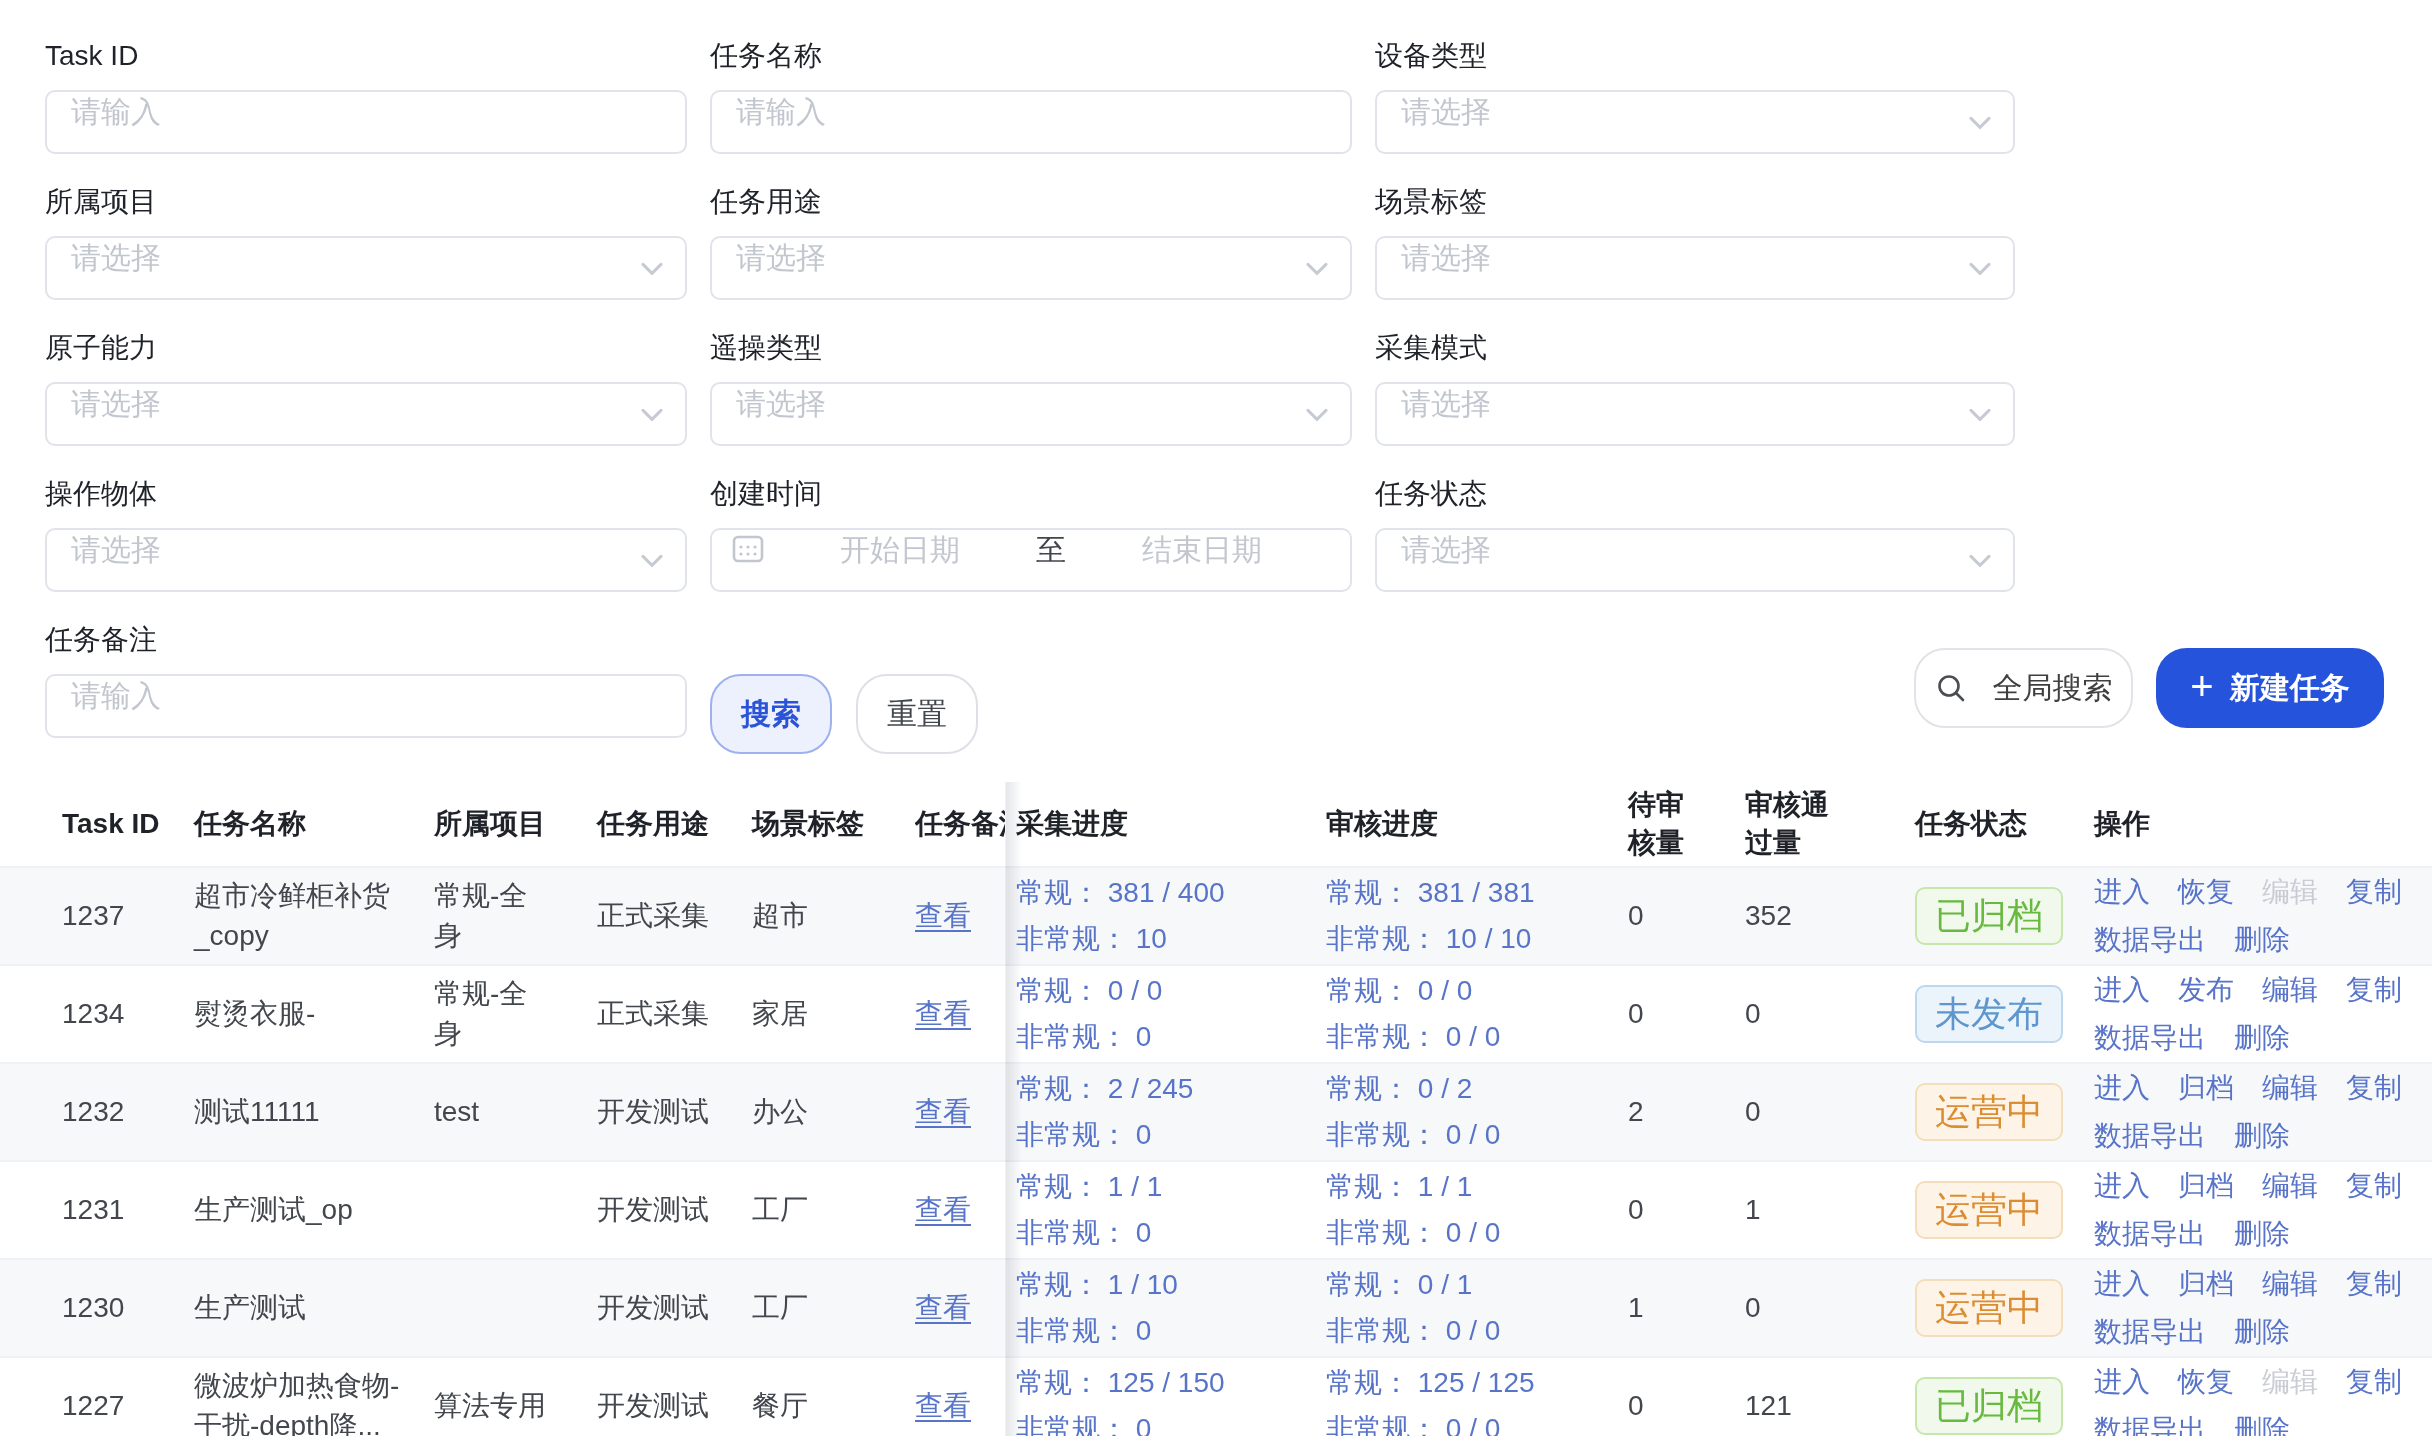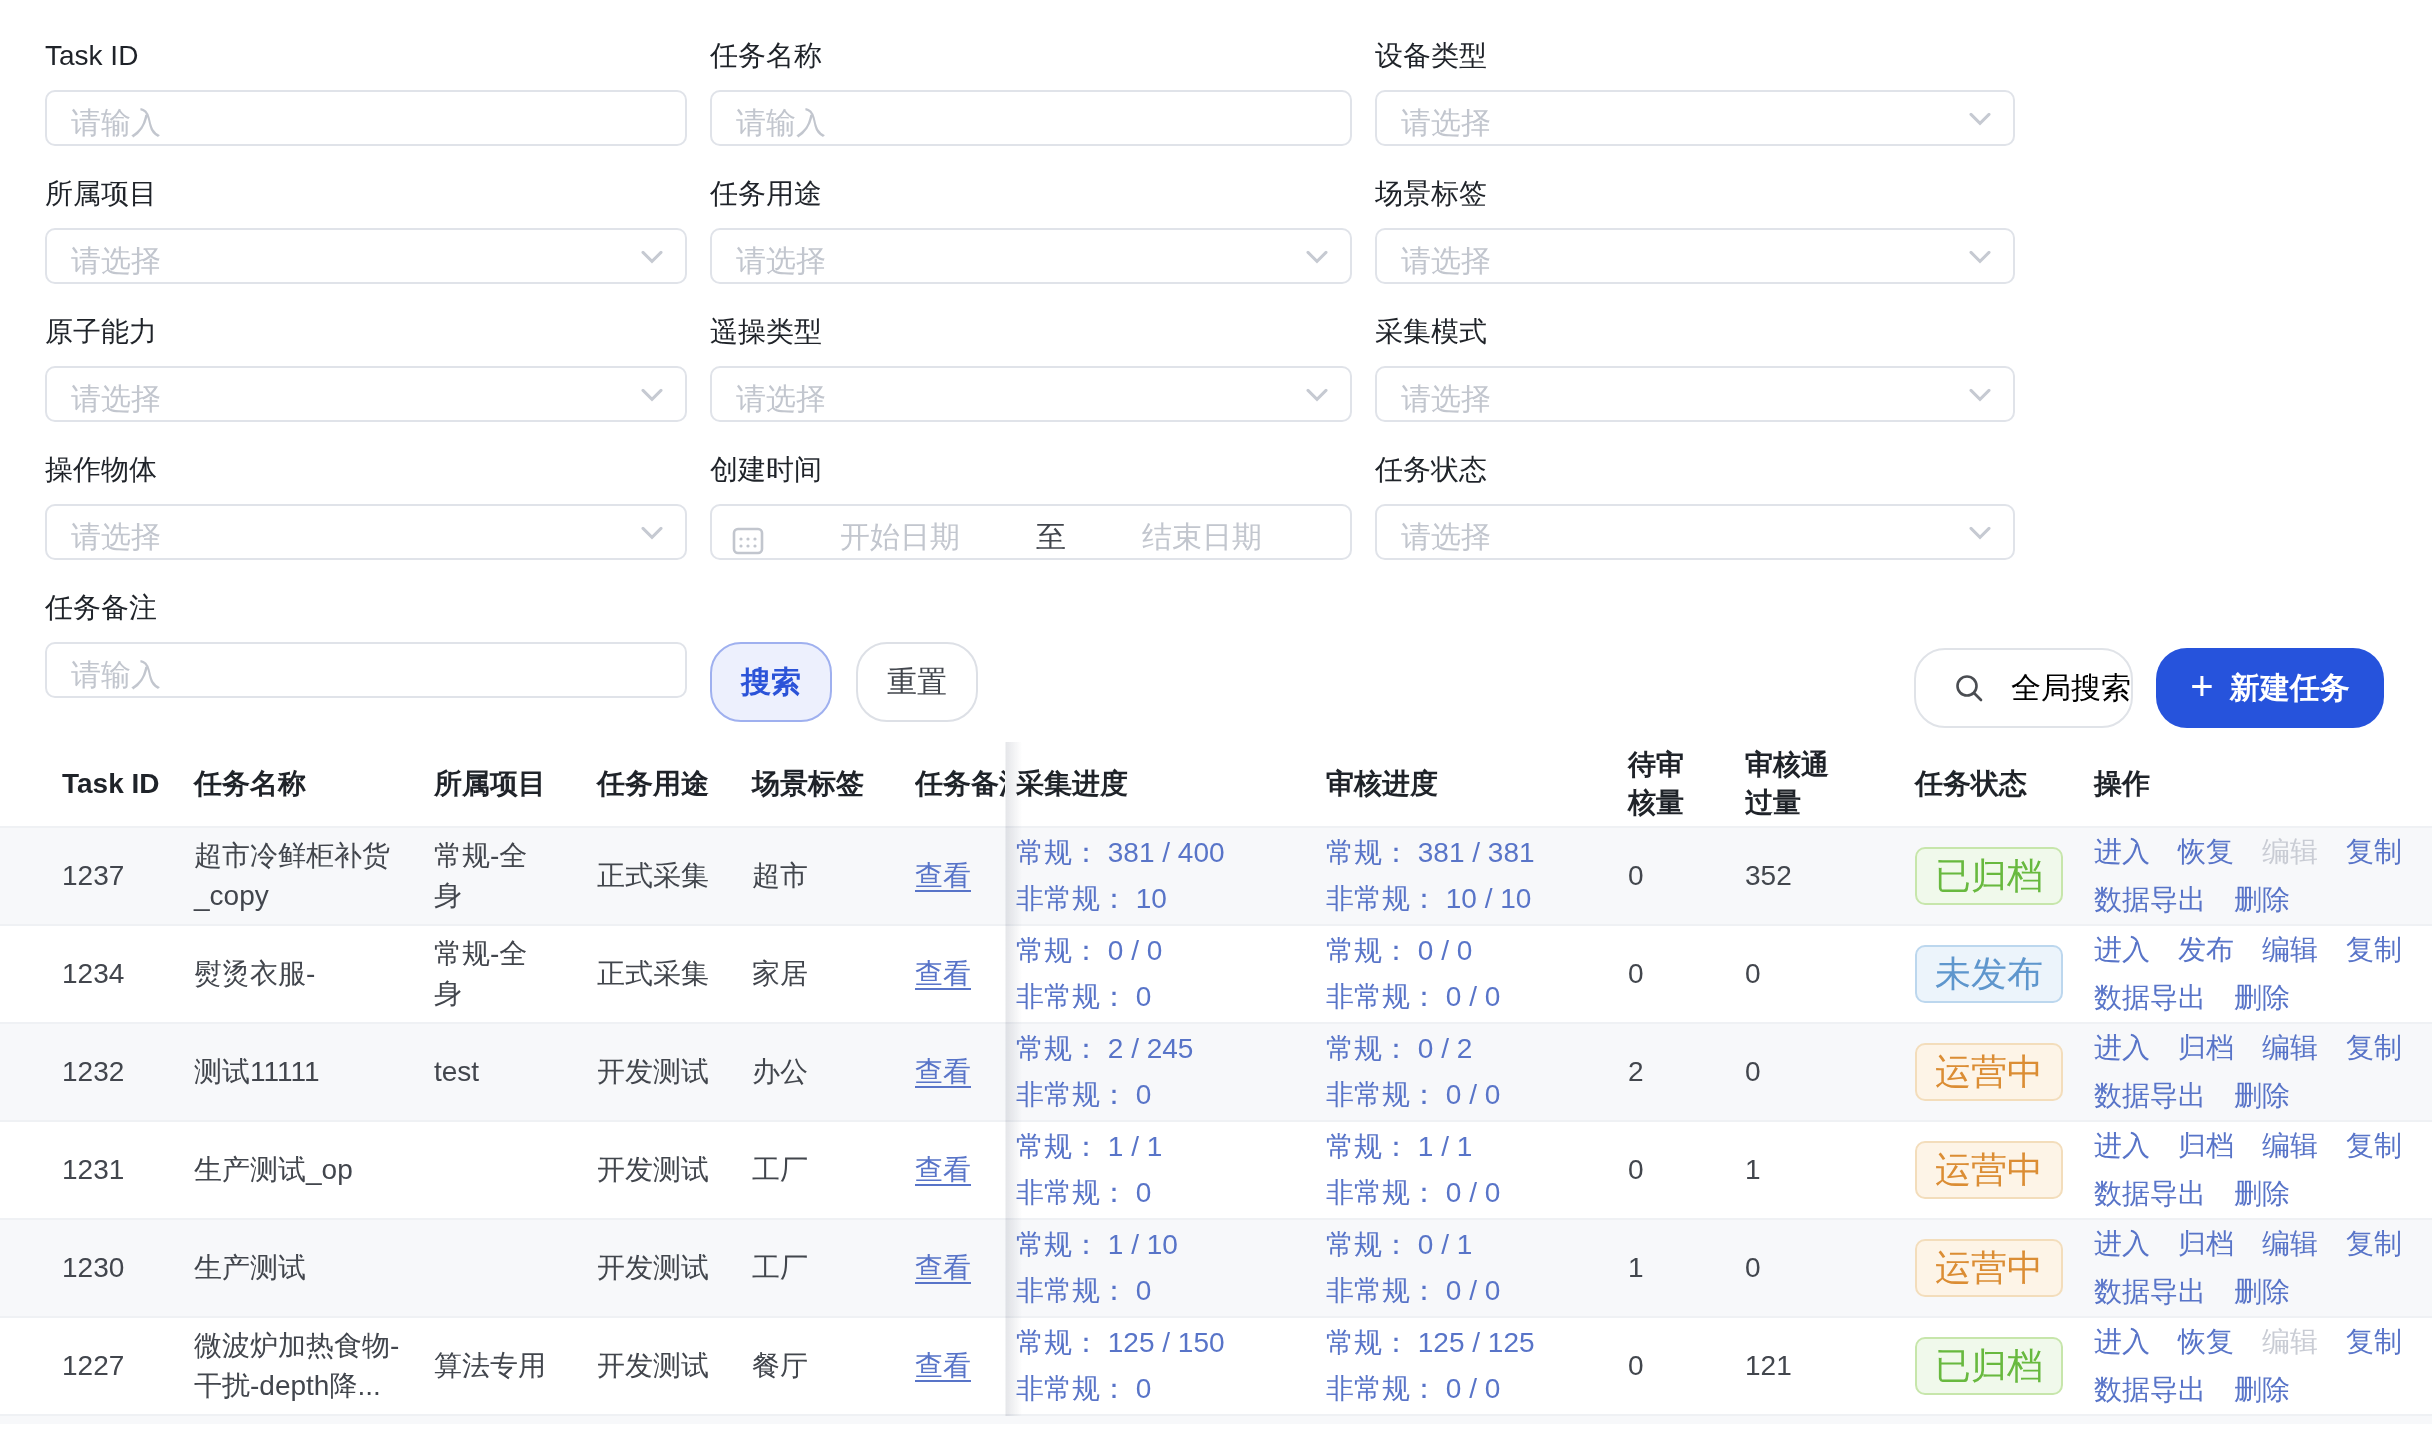--- a/index.html
+++ b/index.html
@@ -3,35 +3,35 @@
 <meta charset="utf-8">
 <style>
   html,body{margin:0;padding:0;background:#fff;}
   .page{position:relative;width:2432px;height:1436px;background:#fff;overflow:hidden;
         font-family:"Liberation Sans",sans-serif;color:#42464d;}
   
   .filters{position:relative;padding:38px 0 0 45px;display:grid;
            grid-template-columns:642px 642px 640px;column-gap:23px;}
   .fg{margin-bottom:30px;}
   .flabel{font-size:28px;line-height:36px;margin-bottom:16px;color:#1f2329;}
-  .control{box-sizing:border-box;height:56px;border:2px solid #e0e3e9;border-radius:10px;
-           display:flex;align-items:flex-end;padding:0 24px;font-size:30px;position:relative;background:#fff;}
+  .control{box-sizing:border-box;height:64px;border:2px solid #e0e3e9;border-radius:10px;
+           display:flex;align-items:flex-start;padding:0 24px;font-size:30px;position:relative;background:#fff;}
   .ph{color:#c2c6ce;}
   .chevron{position:absolute;right:22px;top:50%;transform:translateY(-40%);line-height:0;}
   .daterange{padding:0 18px;}
   .dr-start,.dr-end{flex:1;text-align:center;color:#c2c6ce;}
   .dr-sep{color:#42464d;padding:0 6px;}
   .cal{line-height:0;margin-right:4px;}
   .inline-actions{display:flex;gap:24px;padding-top:52px;align-items:flex-start;}
   .pill{box-sizing:border-box;height:80px;border-radius:31px;display:flex;align-items:center;
         justify-content:center;font-size:30px;cursor:default;}
   .btn-search{width:122px;background:#edf0fd;border:2px solid #9fb0ef;color:#2b53d8;font-weight:700;}
   .btn-reset{width:122px;background:#fff;border:2px solid #dde0e6;color:#42464d;}
   .top-right{position:absolute;left:1914px;top:648px;display:flex;gap:23px;}
-  .btn-global{width:219px;background:#fff;border:2px solid #e0e3e8;color:#000000;gap:26px;justify-content:flex-end;}
+  .btn-global{width:219px;background:#fff;border:2px solid #e0e3e8;color:#404040;gap:26px;}
   .btn-new{width:228px;background:#2653dc;color:#fff;gap:16px;font-weight:600;}
   .plus{font-size:40px;font-weight:300;line-height:1;margin-top:-4px;}
   
   .table{position:relative;margin-top:14px;width:2432px;font-size:28px;}
   .trow{display:flex;align-items:center;height:98px;box-sizing:border-box;}
   .thead{height:84px;font-weight:700;color:#1f2329;}
   .tbody .trow{border-top:2px solid #eff1f4;}
   .alt{background:#f7f8fa;justify-content:center;}
   .cell{box-sizing:border-box;flex:0 0 auto;line-height:40px;}
   .c-id{width:194px;padding-left:62px;}

